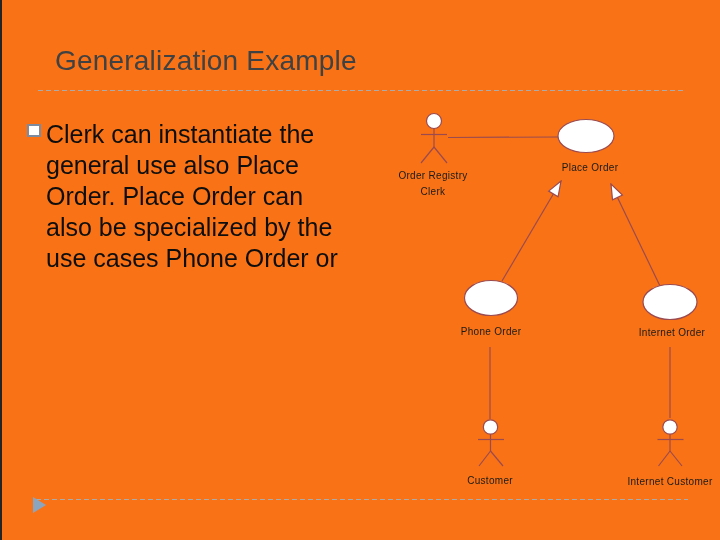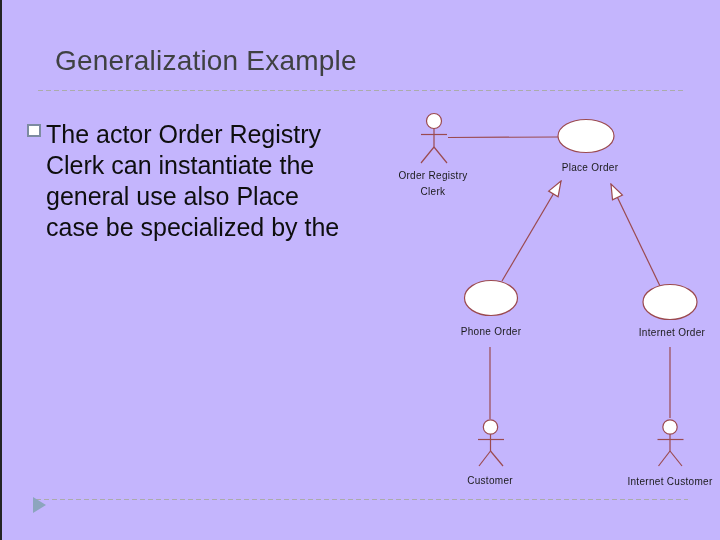--- a/index.html
+++ b/index.html
@@ -1,17 +1,17 @@
 <!DOCTYPE html>
 <html><head>
 <meta charset="utf-8">
 <style>
   html,body { margin:0; padding:0; background:#fff; }
   .slide {
-    position:relative; width:720px; height:540px; background:#c4b5fd;
+    position:relative; width:720px; height:540px; background:#f97316;
     font-family:"Liberation Sans", sans-serif; overflow:hidden;
   }
   .left-edge {
     position:absolute; left:0; top:0; width:2px; height:540px; background:#242424;
   }
   .page-title {
     position:absolute; left:55px; top:45px; font-size:28px; color:#3F4142;
     letter-spacing:0.2px; white-space:nowrap;
   }
   .dashed-rule {
@@ -46,24 +46,25 @@
 
   <div class="left-edge"></div>
 
   <div class="page-title">Generalization Example</div>
 
   <div class="dashed-rule rule-top"></div>
 
   <div class="bullet-square"></div>
 
   <div class="bullet-text">
-    <div>The actor Order Registry</div>
     <div>Clerk can instantiate the</div>
     <div>general use also Place</div>
-    <div>case be specialized by the</div>
+    <div>Order. Place Order can</div>
+    <div>also be specialized by the</div>
+    <div>use cases Phone Order or</div>
   </div>
 
   <svg class="diagram-svg" width="720" height="540" viewBox="0 0 720 540">
     <defs>
       <marker id="genArrow" viewBox="0 0 18 14" refX="16.5" refY="7" markerWidth="18" markerHeight="14" orient="auto" markerUnits="userSpaceOnUse">
         <path d="M1.5,1.5 L16.5,7 L1.5,12.5 Z" fill="#ffffff" stroke="#9B4A4F" stroke-width="1.2"></path>
       </marker>
     </defs>
 
     <g stroke="#9B4A4F" stroke-width="1.2" fill="none">

